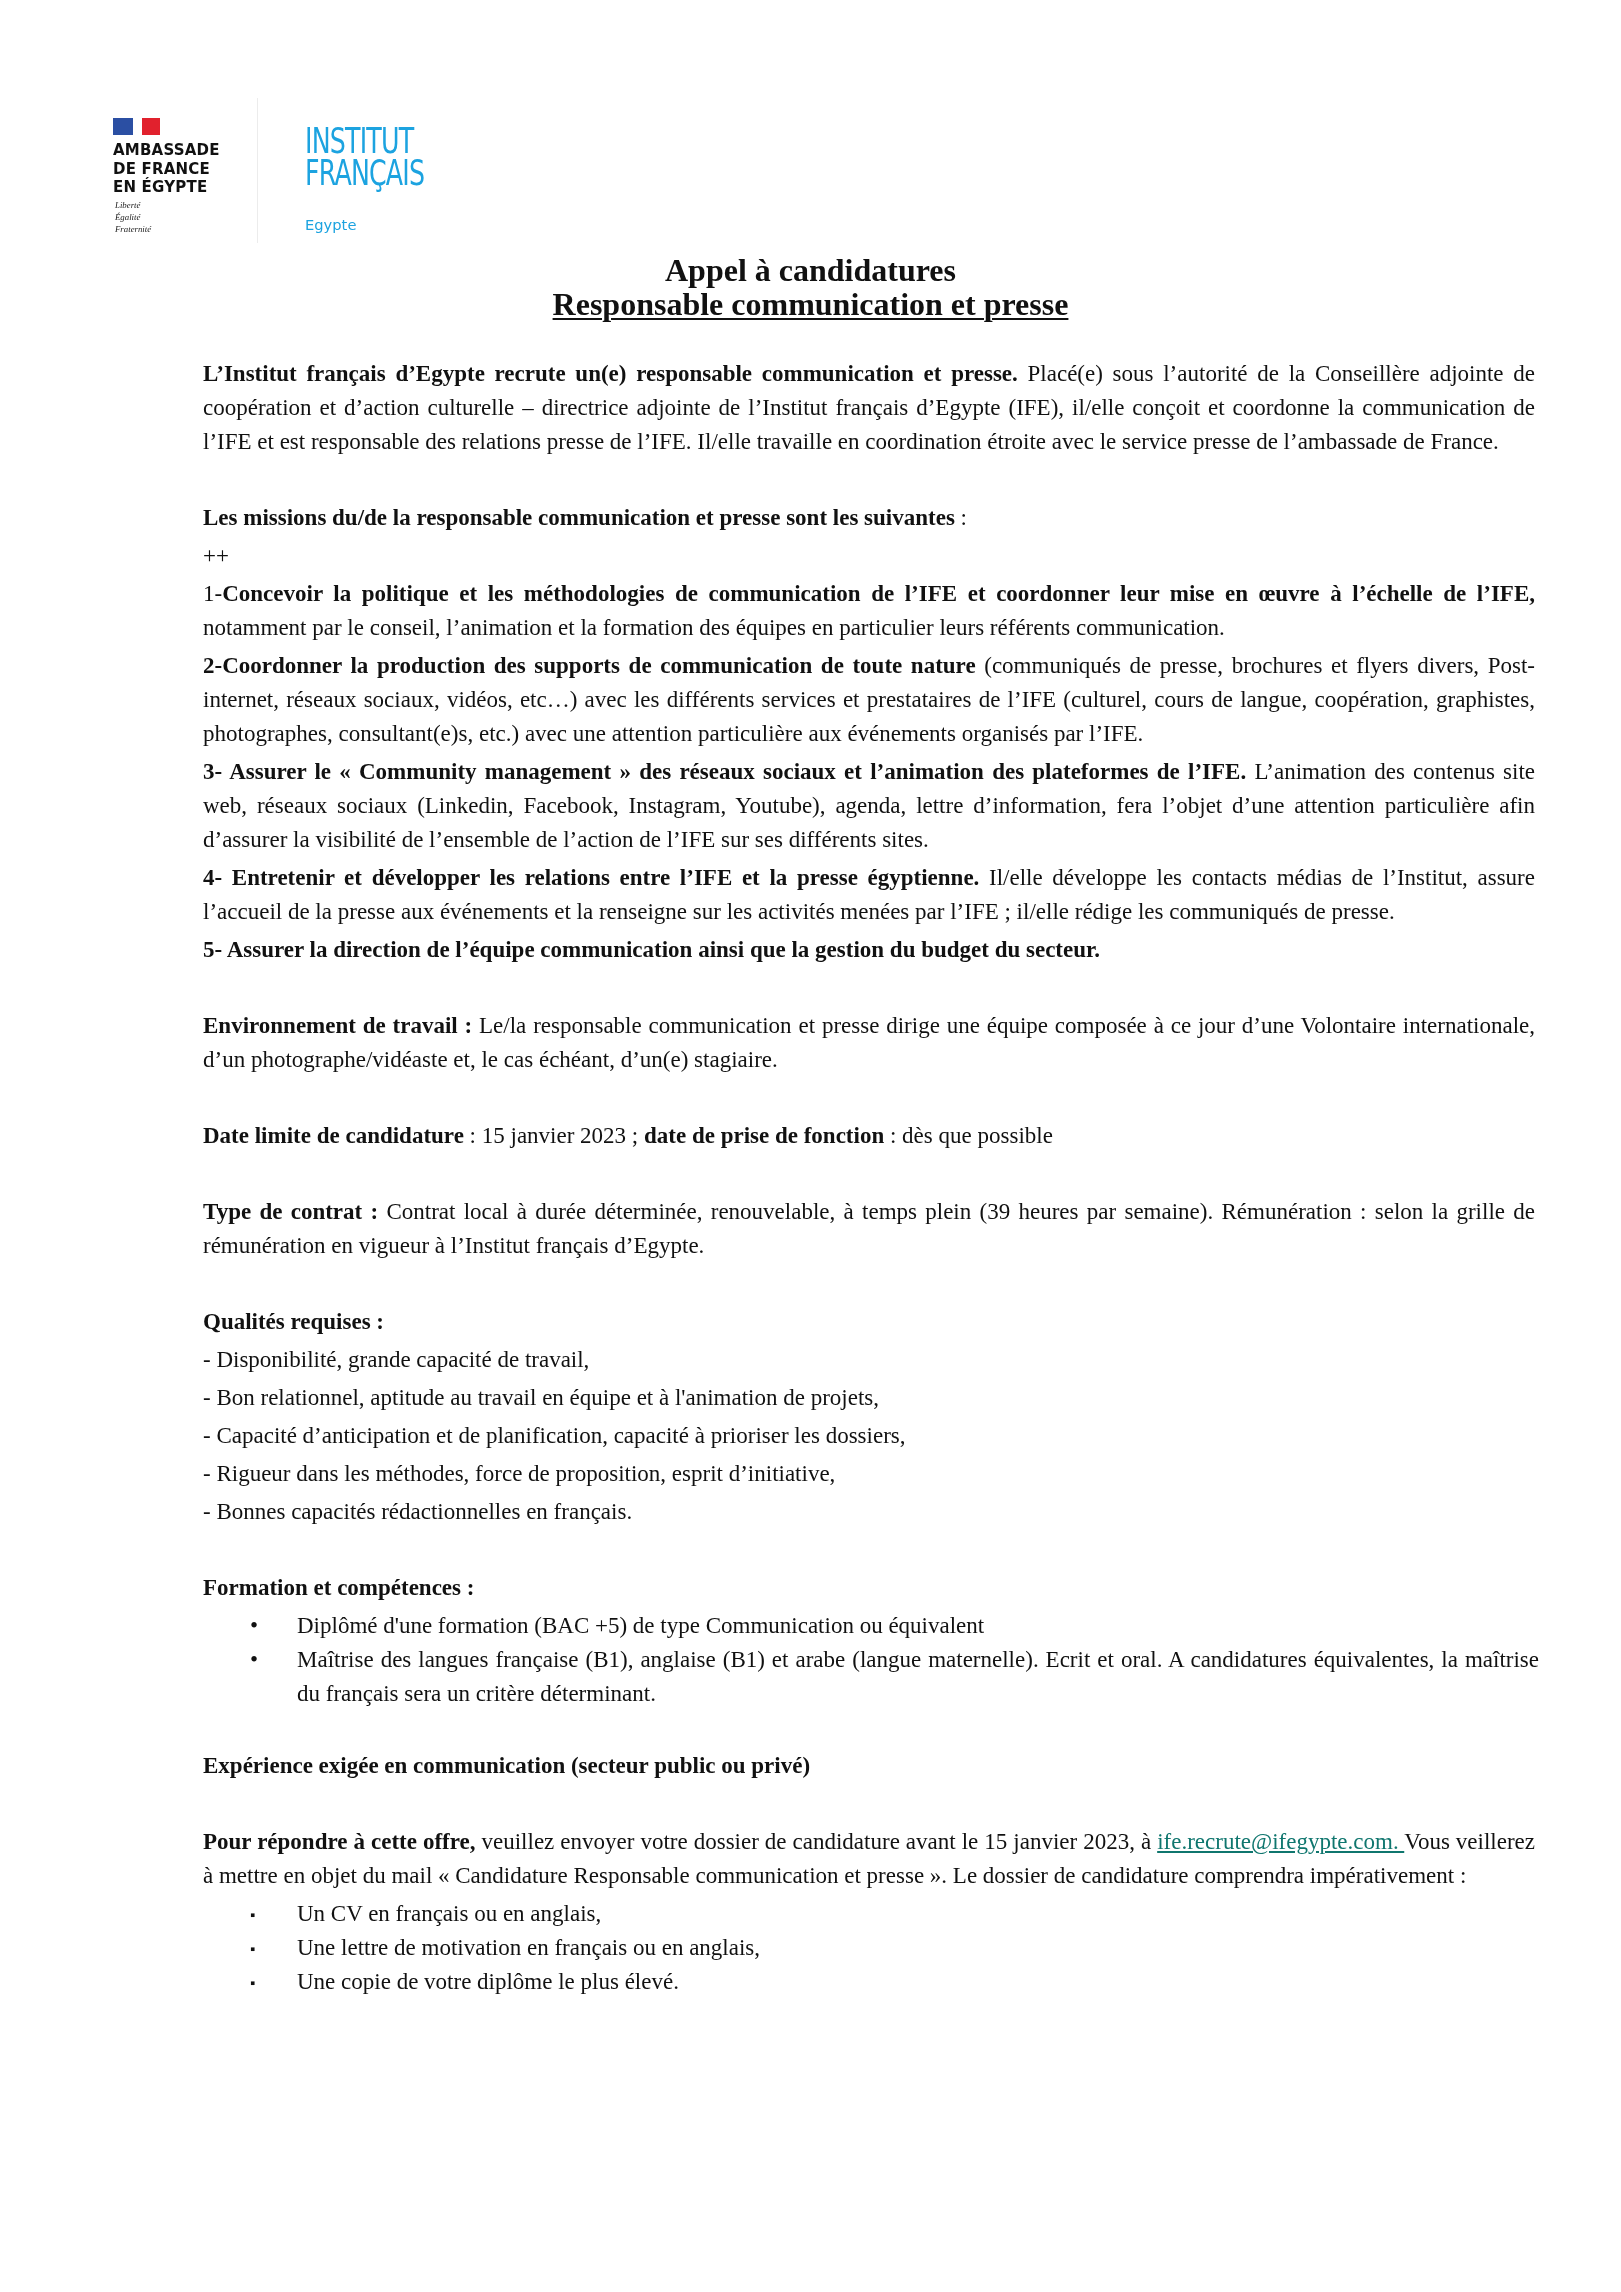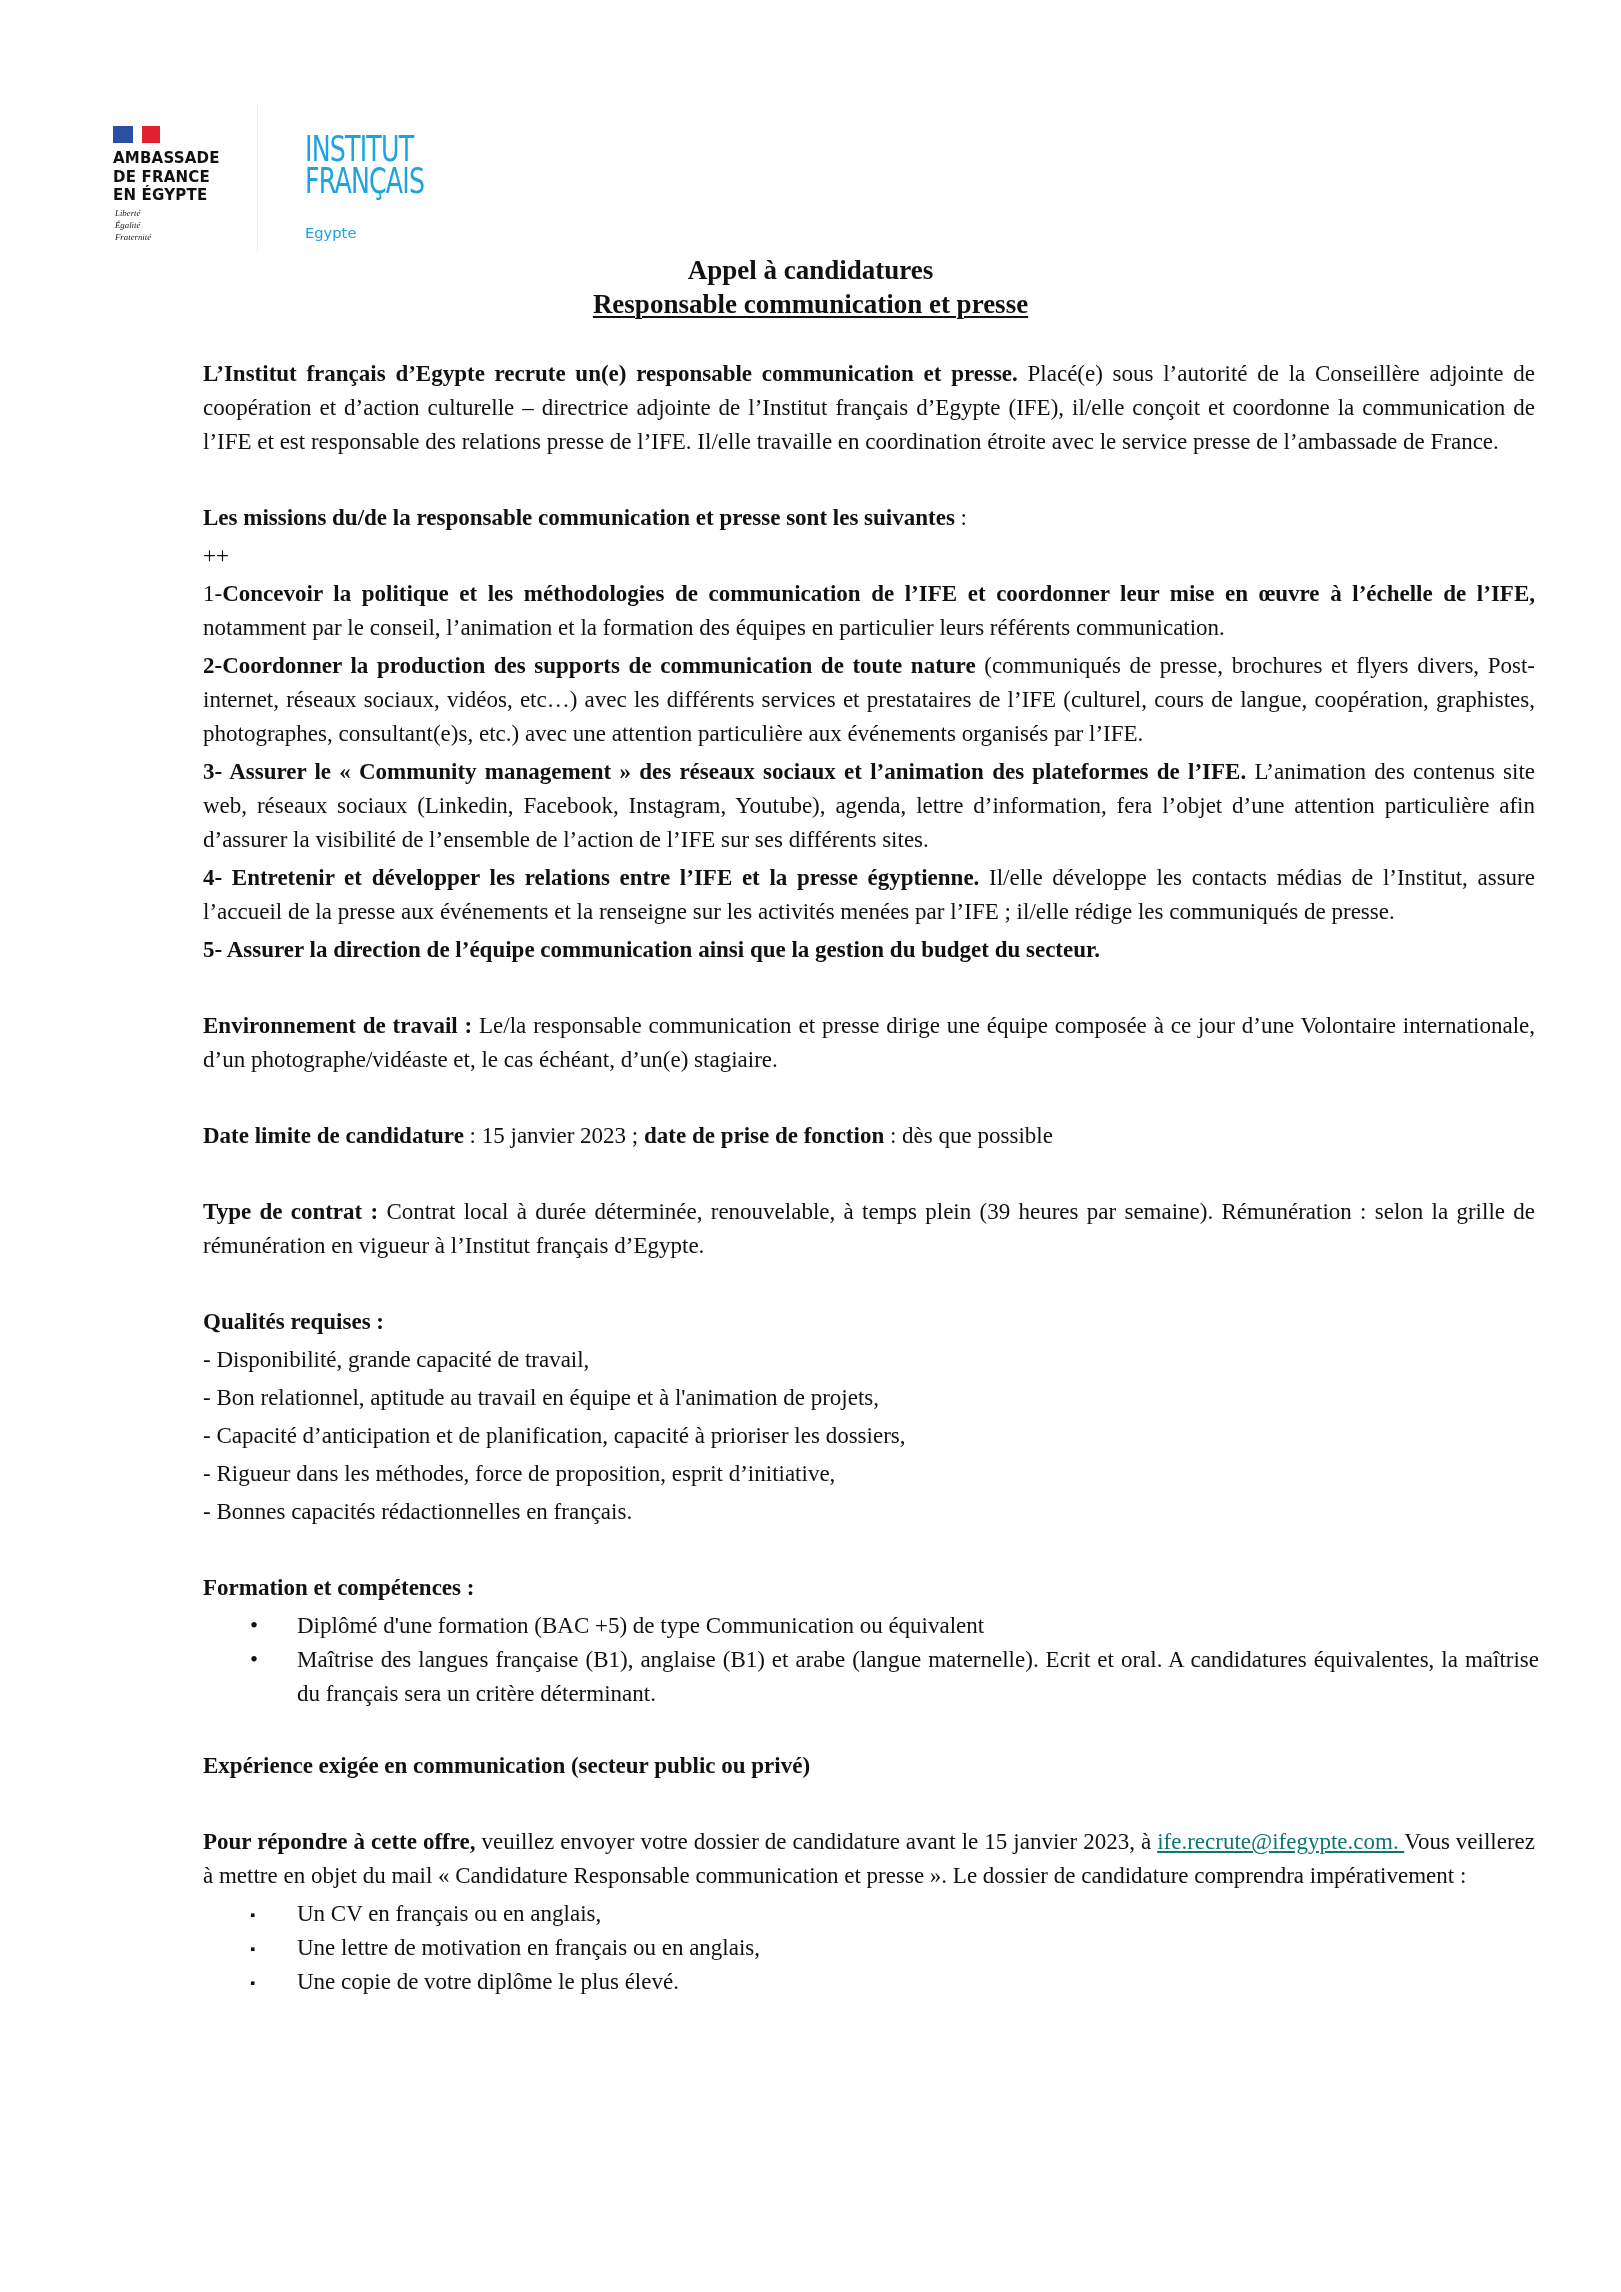--- a/index.html
+++ b/index.html
@@ -1,34 +1,34 @@
 <!DOCTYPE html>
 <html><head>
 <meta charset="utf-8">
 <style>
   html, body { margin: 0; padding: 0; background: #ffffff; }
   body { width: 1621px; height: 2293px; position: relative; overflow: hidden;
          font-family: "Liberation Serif", "DejaVu Serif", serif; color: #111; }
-  .logos { position: absolute; left: 113px; top: 106px; width: 392px; height: 147px; }
+  .logos { position: absolute; left: 113px; top: 98px; width: 392px; height: 147px; }
   .flag { position: absolute; left: 0; top: 19.6px; width: 47px; height: 17.6px; }
   .flag .b { position: absolute; left: 0; top: 0; width: 19.6px; height: 17.6px; background: #2b4fa3; }
   .flag .w { position: absolute; left: 19.6px; top: 0; width: 9.8px; height: 17.6px; background: #fff; }
   .flag .r { position: absolute; left: 29px; top: 0; width: 17.6px; height: 17.6px; background: #e1212d; }
   .amb { position: absolute; left: 0; top: 43px; font-family: "DejaVu Sans", sans-serif; font-weight: bold;
          font-size: 15px; line-height: 18.6px; color: #111; letter-spacing: 0.2px; }
   .devise { position: absolute; left: 2px; top: 102px; font-family: "Liberation Serif", serif; font-style: italic;
             font-size: 8.8px; line-height: 11.8px; color: #222; }
   .vsep { position: absolute; left: 144px; top: 0; width: 1px; height: 145px; background: #ececec; }
   .ife { position: absolute; left: 192px; top: 27.4px; font-family: "DejaVu Sans Condensed", "DejaVu Sans", sans-serif;
          color: #1ca3e0; font-size: 36px; line-height: 32px; letter-spacing: -1px; transform: scaleX(0.78);
          transform-origin: left top; }
   .ife-sub { position: absolute; left: 192px; top: 118px; font-family: "DejaVu Sans", sans-serif; color: #1ca3e0; font-size: 14.7px; }
 
   .title { position: absolute; left: 0; width: 1621px; top: 253px; text-align: center; font-weight: bold;
-           font-size: 27px; line-height: 34px; }
+           font-size: 32px; line-height: 34px; }
   .title .sub { text-decoration: underline; text-decoration-thickness: 2px; text-underline-offset: 2.9px; }
 
   .content { position: absolute; left: 199px; top: 353px; width: 1340px; font-size: 23px; line-height: 34px; }
   .content p { margin: 4px; text-align: justify; }
   .gap { height: 34px; }
   .b { font-weight: bold; }
   a.mail { color: #0f766e; text-decoration: underline; }
   ul.dots { margin: 0; padding-left: 0; list-style: none; }
   ul.dots li { position: relative; padding-left: 98px; text-align: justify; }
   ul.dots li .mk { position: absolute; left: 51px; top: 0; }

